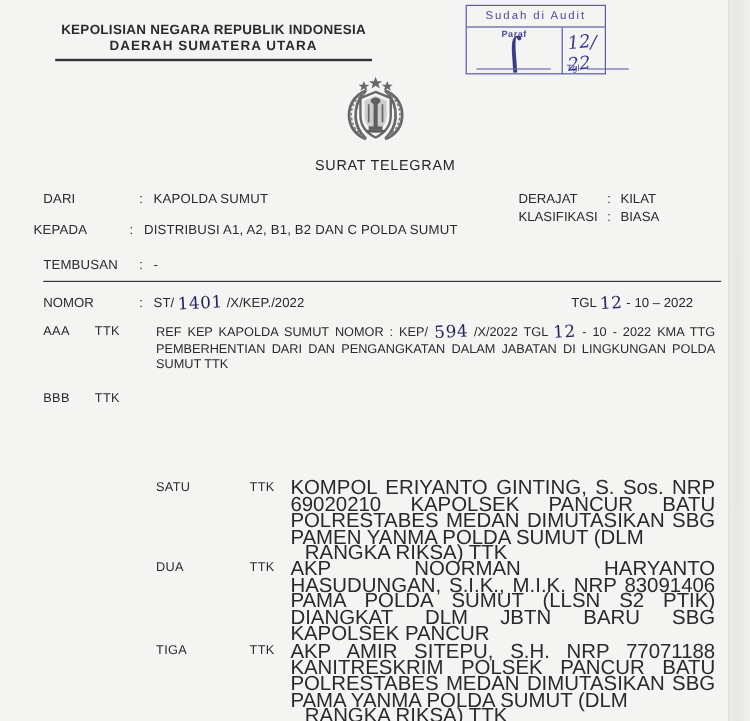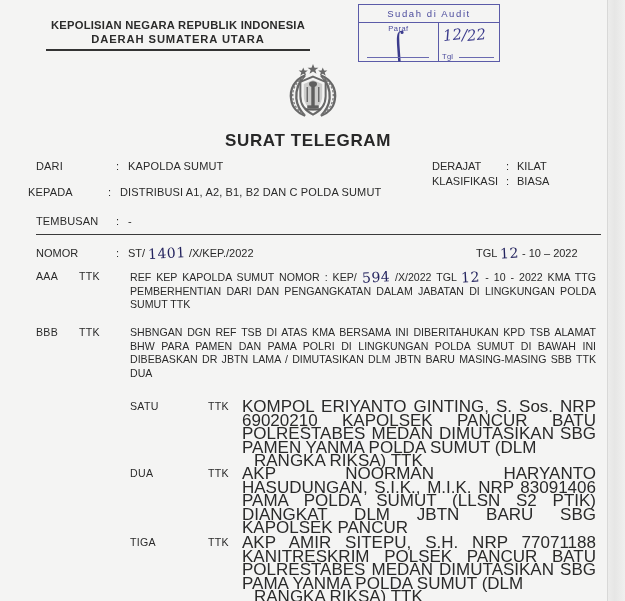--- a/index.html
+++ b/index.html
@@ -59,23 +59,23 @@
   .letterhead .rule {
     margin: 3px auto 0 auto;
     width: 264px;
     height: 2px;
     background: #333;
   }
 
   
   #audit-stamp {
     position: absolute;
-    left: 358px;
+    left: 388px;
     top: 4px;
-    width: 142px;
+    width: 117px;
     height: 58px;
     border: 1.4px solid #5b5ba8;
     box-sizing: border-box;
     color: #4a4a9c;
   }
   #audit-stamp .stamp-title {
     height: 17px;
     line-height: 17px;
     text-align: center;
     font-size: 9.5px;
@@ -84,20 +84,21 @@
     white-space: nowrap;
   }
   #audit-stamp .stamp-body {
     display: flex;
     height: 39px;
   }
   #audit-stamp .cell-paraf {
     flex: 0 0 79px;
     border-right: 1.2px solid #5b5ba8;
     position: relative;
+    font-weight: bold;
   }
   #audit-stamp .cell-tgl {
     flex: 1;
     position: relative;
   }
   .lbl-paraf {
     position: absolute;
     top: 1px;
     left: 0; right: 0;
     text-align: center;
@@ -158,25 +159,25 @@
     top: 64px;
     width: 58px;
     height: 54px;
     opacity: 0.82;
   }
 
   
   #doc-title {
     position: absolute;
     top: 131px;
-    left: 4px;
+    left: 17px;
     width: 608px;
     text-align: center;
-    font-size: 17px;
-    font-weight: bold;
+    font-size: 12px;
+    font-weight: normal;
     letter-spacing: 0.6px;
     color: #272727;
   }
 
   
   .meta-row {
     position: absolute;
     font-size: 11px;
     color: #2a2a2a;
     letter-spacing: 0.15px;
@@ -409,21 +410,20 @@
   <div class="body-row just" id="aaa-text">
     <span>REF  KEP KAPOLDA SUMUT NOMOR : KEP/</span>
     <span class="hw hw-slanted">594</span>
     <span>/X/2022 TGL</span>
     <span class="hw hw-slanted">12</span>
     <span>- 10 - 2022 KMA TTG PEMBERHENTIAN DARI DAN PENGANGKATAN DALAM JABATAN DI LINGKUNGAN POLDA SUMUT TTK</span>
   </div>
 
   <div class="tag-code" id="bbb-code">BBB</div>
   <div class="tag-ttk" id="bbb-ttk">TTK</div>
-  <div class="body-row just" id="bbb-text">SHBNGAN DGN REF TSB DI ATAS KMA BERSAMA INI DIBERITAHUKAN KPD TSB ALAMAT BHW PARA PAMEN DAN PAMA POLRI DI LINGKUNGAN POLDA SUMUT DI BAWAH INI DIBEBASKAN DR JBTN LAMA / DIMUTASIKAN DLM JBTN BARU MASING-MASING SBB TTK DUA</div>
 
   <div class="item-num" id="satu-num">SATU</div>
   <div class="item-ttk" id="satu-ttk">TTK</div>
   <div class="item-text" id="satu-text">
     <span>KOMPOL ERIYANTO GINTING, S. Sos. NRP 69020210 KAPOLSEK PANCUR BATU POLRESTABES MEDAN DIMUTASIKAN SBG PAMEN YANMA POLDA SUMUT (DLM</span>
     <div class="last">RANGKA RIKSA) TTK</div>
   </div>
 
   <div class="item-num" id="dua-num">DUA</div>
   <div class="item-ttk" id="dua-ttk">TTK</div>

